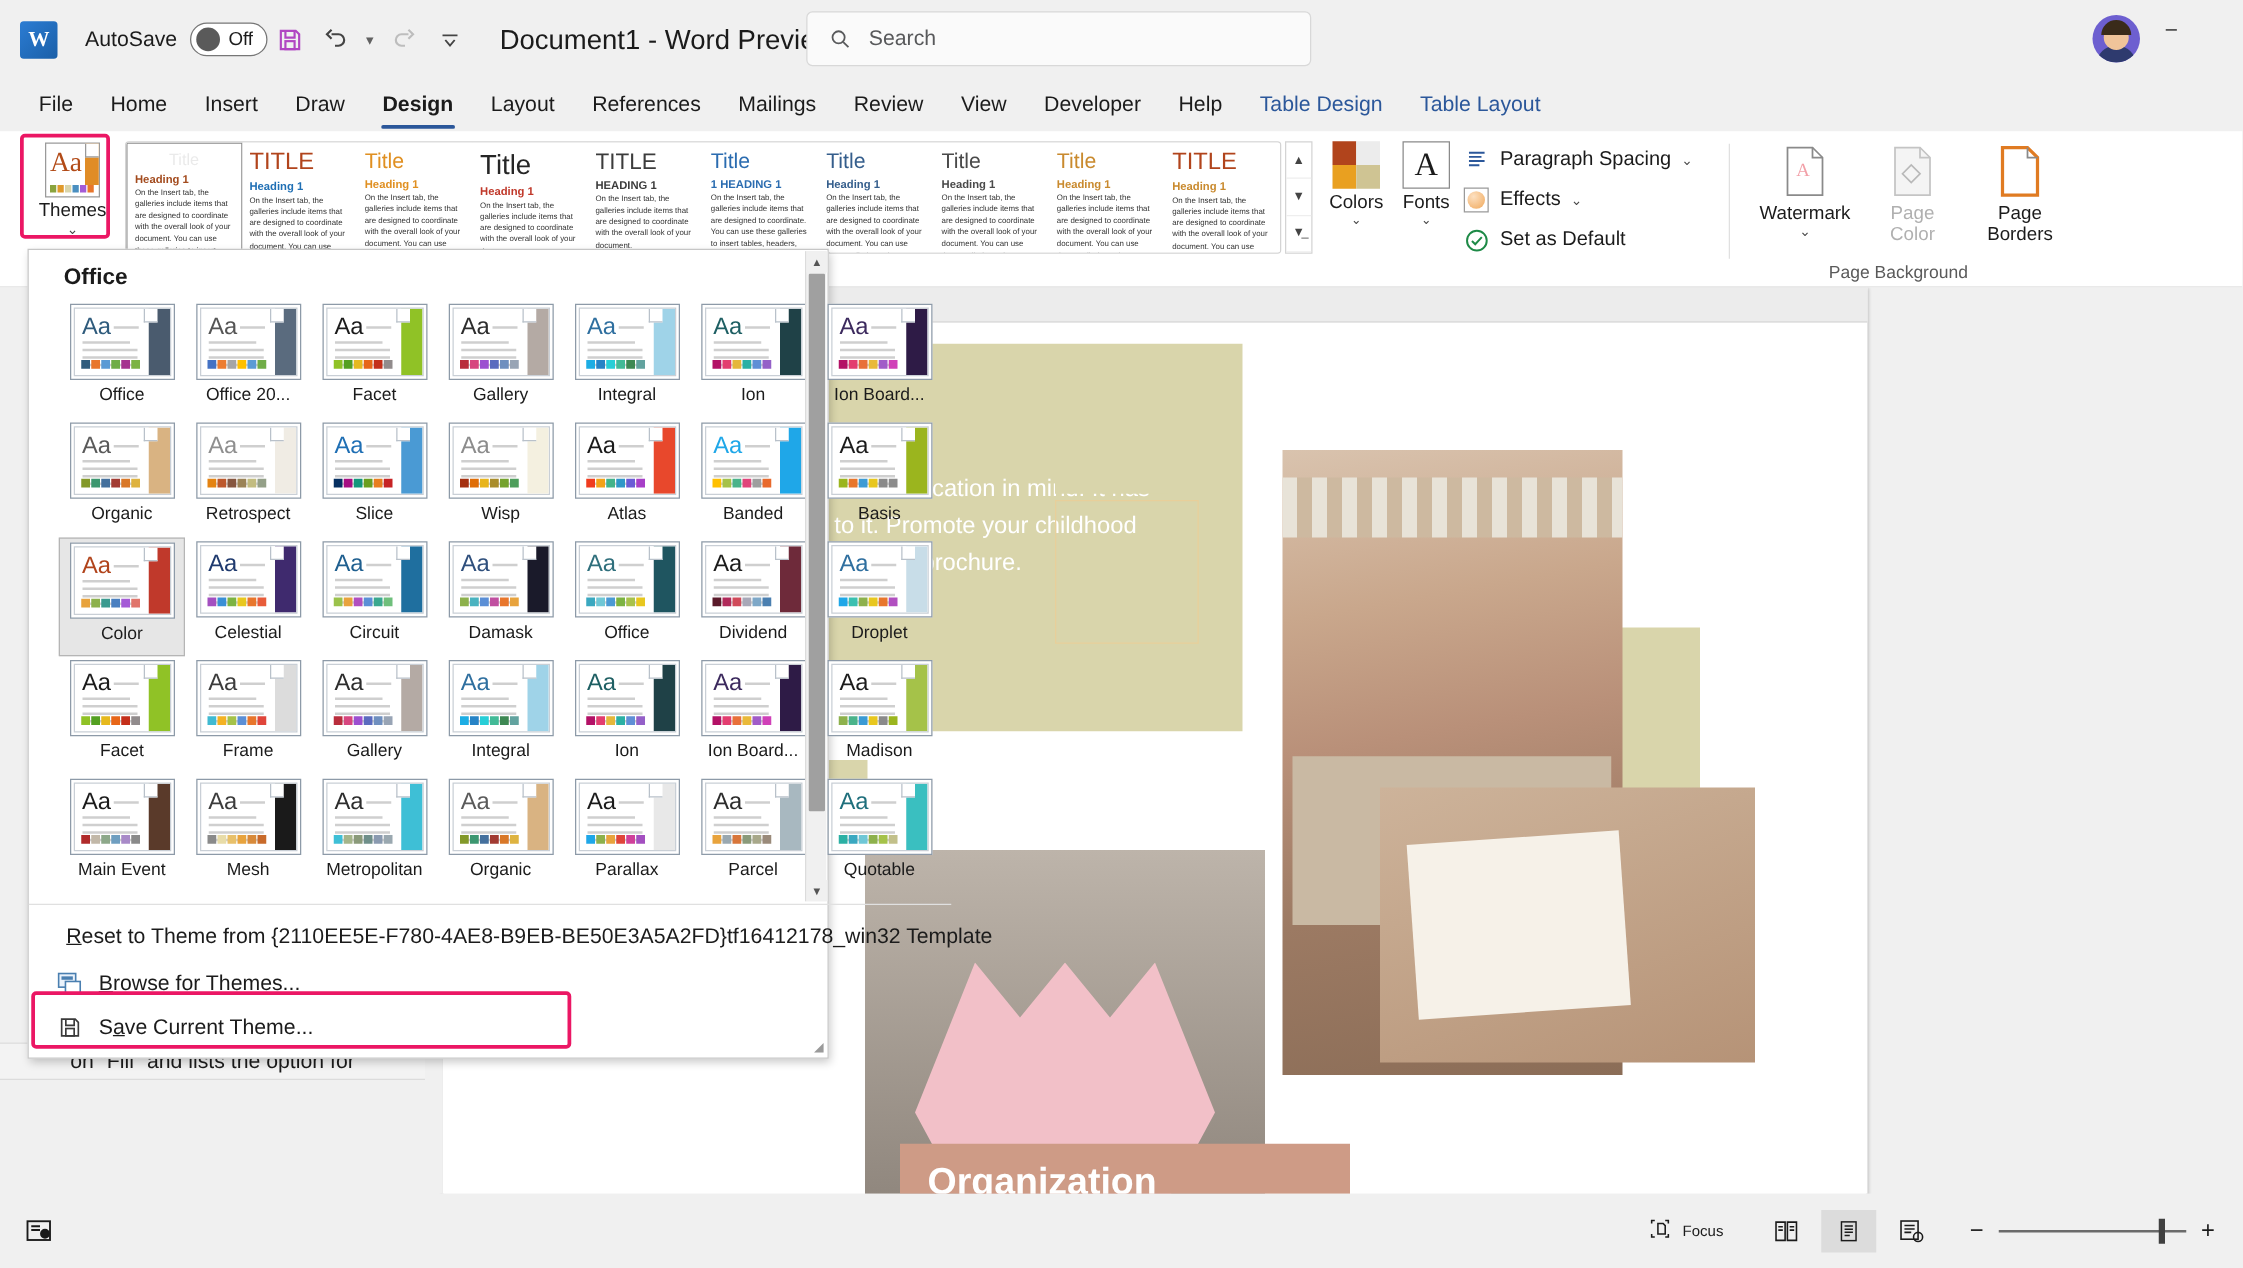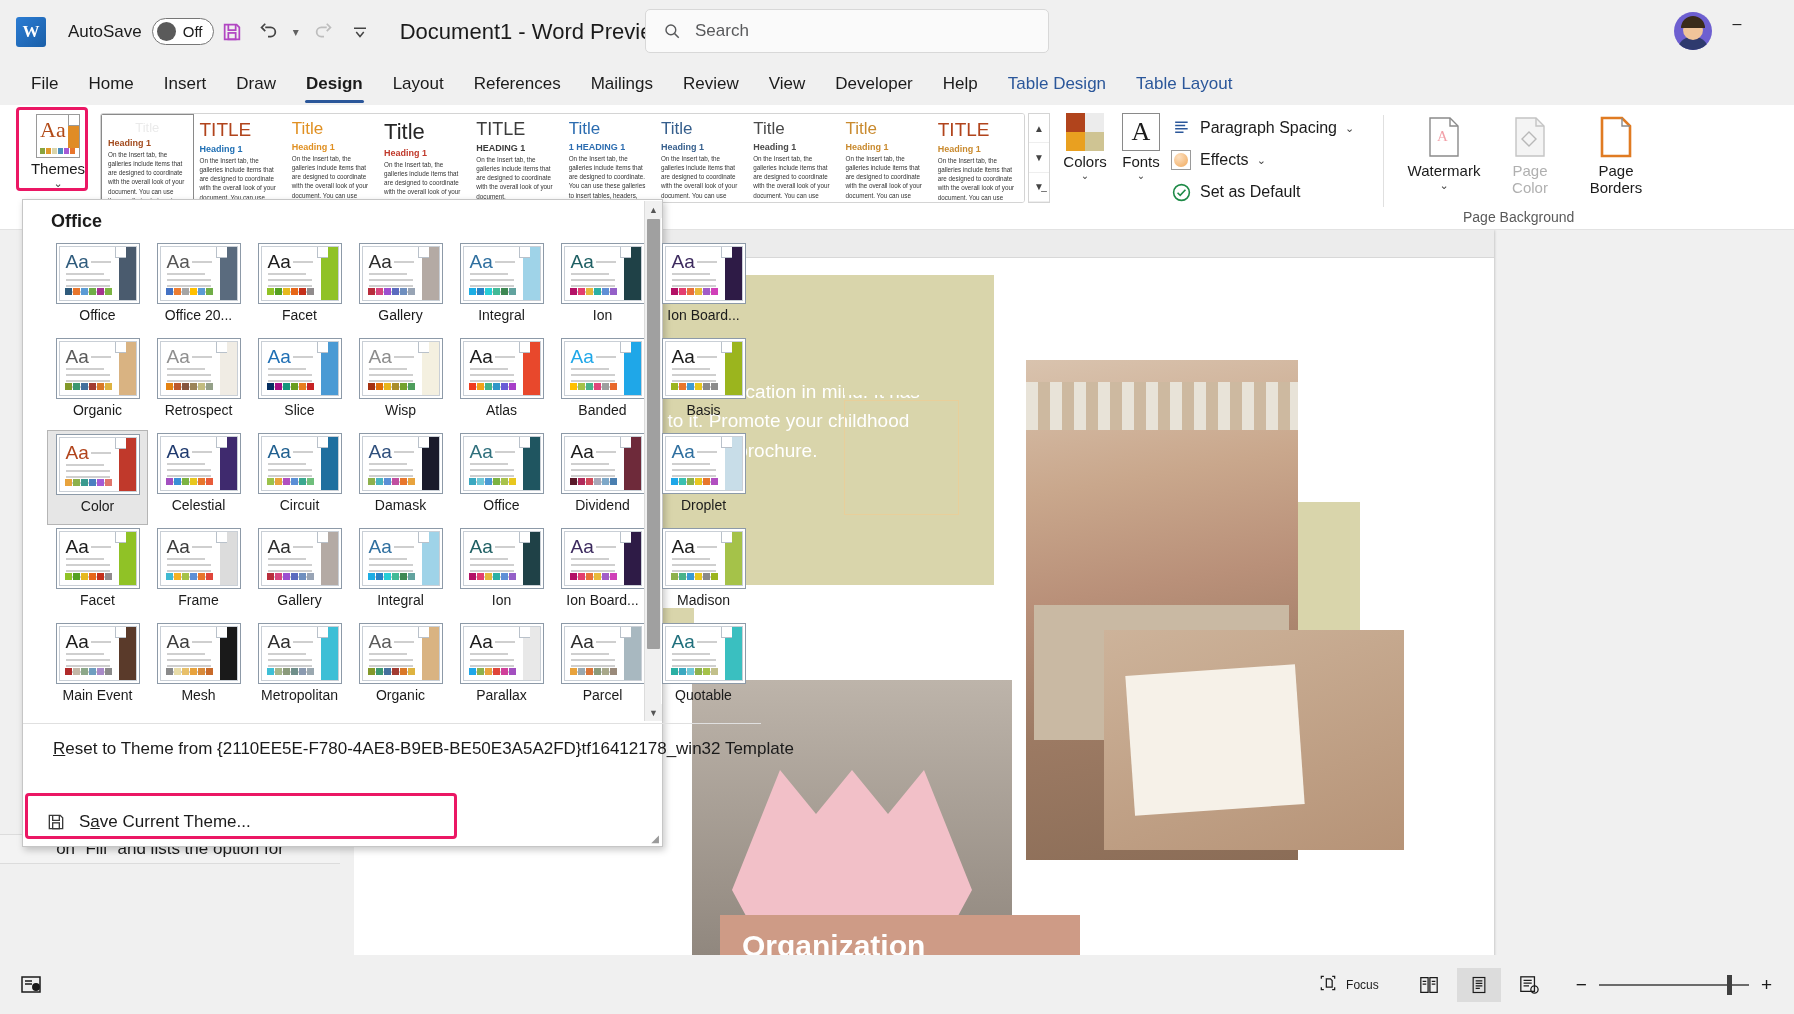--- a/index.html
+++ b/index.html
@@ -1357,20 +1357,30 @@
     <div class="arw" style="position:absolute;bottom:0;">▼</div>
   </div>
 
   <div id="dd-sep"></div>
 
   <div class="dd-item" style="top:531px;">
     <span class="ic"></span>
     <span class="tx"><u id="reset-prefix">R</u><span id="reset-label">eset to Theme from {2110EE5E-F780-4AE8-B9EB-BE50E3A5A2FD}tf16412178_win32 Template</span></span>
   </div>
 
+  <div class="dd-item" style="top:569px;">
+    <span class="ic">
+      <svg width="22" height="20" viewBox="0 0 24 22">
+        <rect x="2" y="2" width="15" height="12" fill="#eaf2fb" stroke="#4a7fb0" stroke-width="1.4"></rect>
+        <rect x="4.5" y="4.5" width="10" height="3" fill="#4a7fb0"></rect>
+        <rect x="8" y="9" width="13" height="10" fill="#fff" stroke="#4a7fb0" stroke-width="1.4"></rect>
+      </svg>
+    </span>
+    <span class="tx"><u id="browse-prefix">B</u><span id="browse-label">rowse for Themes...</span></span>
+  </div>
 
   <div class="dd-item" style="top:604px;">
     <span class="ic">
       <svg width="20" height="20" viewBox="0 0 24 24" fill="none" stroke="#3a3a3a" stroke-width="1.6">
         <path d="M4 4h13l3 3v13H4z"></path>
           <path d="M8 4v6h8V4"></path>
           <rect x="8" y="13" width="8" height="7"></rect>
       </svg>
     </span>
     <span class="tx"><span id="save-prefix-pre">S</span><u id="save-prefix">a</u><span id="save-label">ve Current Theme...</span></span>

